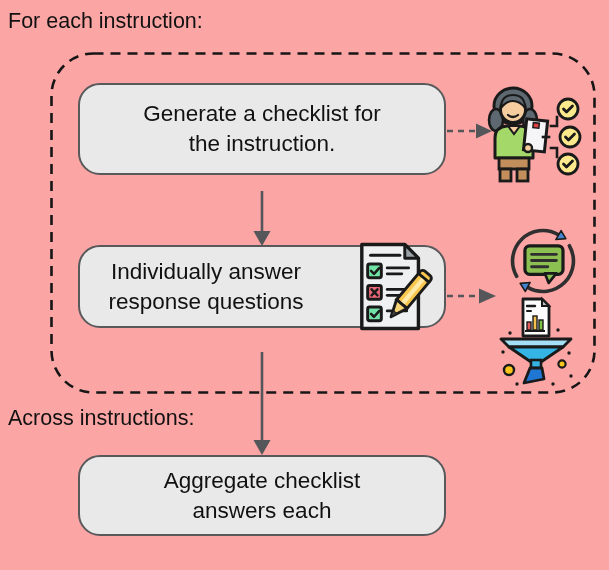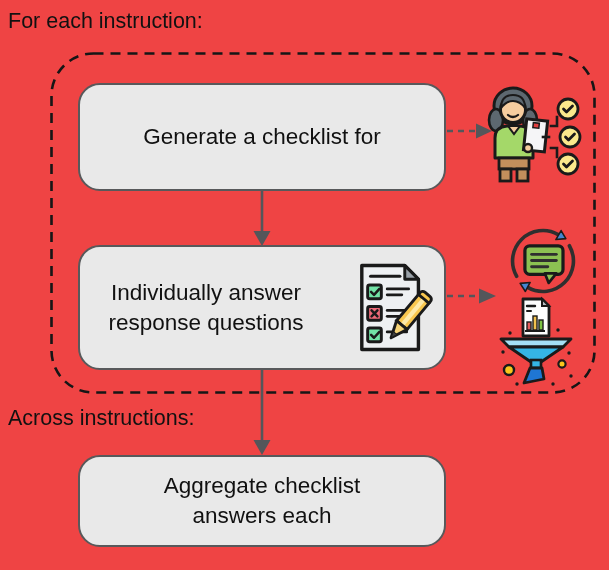--- a/index.html
+++ b/index.html
@@ -1,19 +1,19 @@
 <!DOCTYPE html>
 <html><head>
 <meta charset="utf-8">
 <style>
   html,body{margin:0;padding:0;background:#ffffff;}
   .canvas{
     position:relative;
     width:609px;height:570px;
-    background:#ef4444;
+    background:#fca5a5;
     font-family:"Liberation Sans", sans-serif;
     color:#111111;
     overflow:hidden;
   }
   .heading{
     position:absolute;
     left:8px;
     font-size:21.5px;
     line-height:1.2;
     color:#111111;
@@ -31,23 +31,23 @@
     left:78px;width:368px;
     background:#e9e9e9;
     border:2px solid #58595b;
     border-radius:22px;
     box-sizing:border-box;
     display:flex;align-items:center;justify-content:center;
     font-size:22.5px;line-height:1.33;
     text-align:center;
     z-index:2;
   }
-  #node-generate{top:83px;height:108px;}
-  #node-answer{top:245px;height:125px;justify-content:flex-start;padding:0 8px 0 18px;gap:36px;}
-  #node-aggregate{top:455px;height:92px;}
+  #node-generate{top:83px;height:92px;}
+  #node-answer{top:245px;height:83px;justify-content:flex-start;padding:0 8px 0 18px;gap:36px;}
+  #node-aggregate{top:455px;height:81px;}
   #node-answer .node-text{flex:1;text-align:center;}
   .icon-abs{position:absolute;z-index:3;}
   #icon-annotator{left:483px;top:82px;}
   #icon-chat-cycle{left:503px;top:221px;}
   #icon-funnel{left:497px;top:296px;}
   #icon-checklist{flex:0 0 auto;margin-left:4px;}
 </style>
 </head>
 <body>
 
@@ -77,20 +77,21 @@
 
     <g stroke="#54565a" fill="#54565a">
       <line x1="447" y1="296" x2="480" y2="296" stroke-width="2.6" stroke-dasharray="6 5"></line>
       <polygon points="479,288.5 479,303.5 496,296" stroke="none"></polygon>
     </g>
   </svg>
 
   <div class="node" id="node-generate">
     <div class="node-text">
       <div>Generate a checklist for</div>
+      <div>the instruction.</div>
     </div>
   </div>
 
   <div class="node" id="node-answer">
     <div class="node-text">
       <div>Individually answer</div>
       <div>response questions</div>
     </div>
 
     <svg id="icon-checklist" width="82" height="93" viewBox="0 0 84 94">

